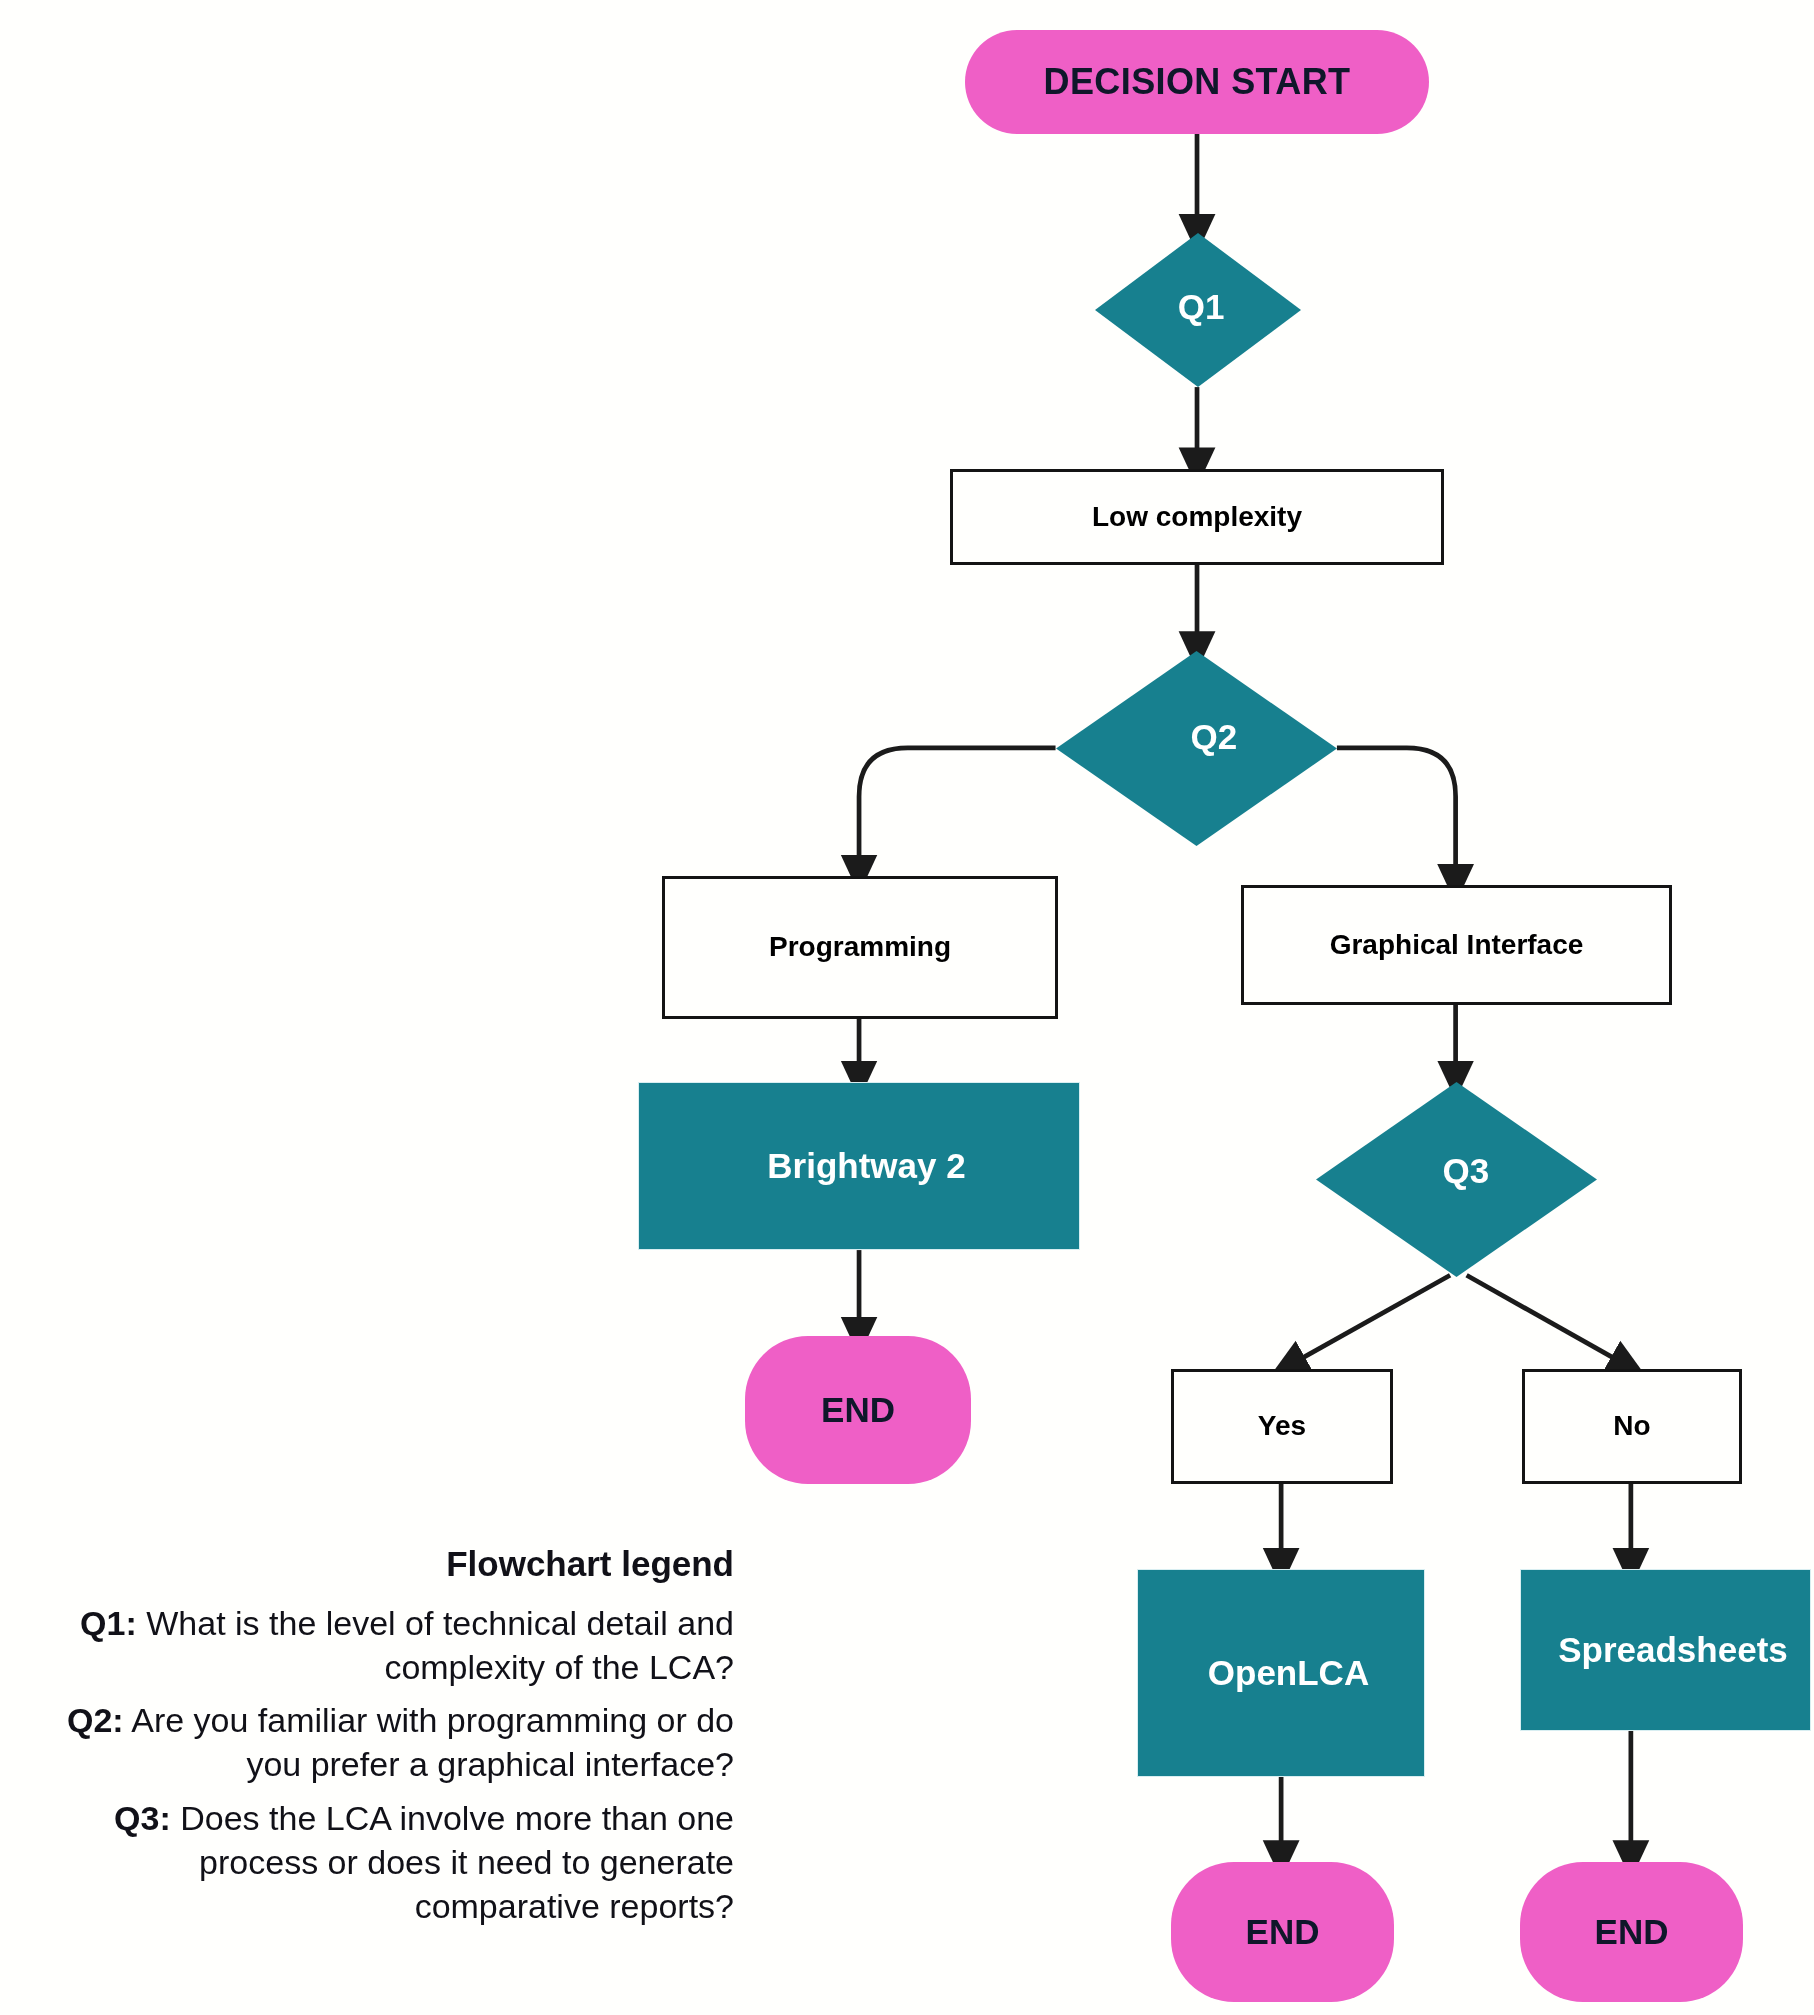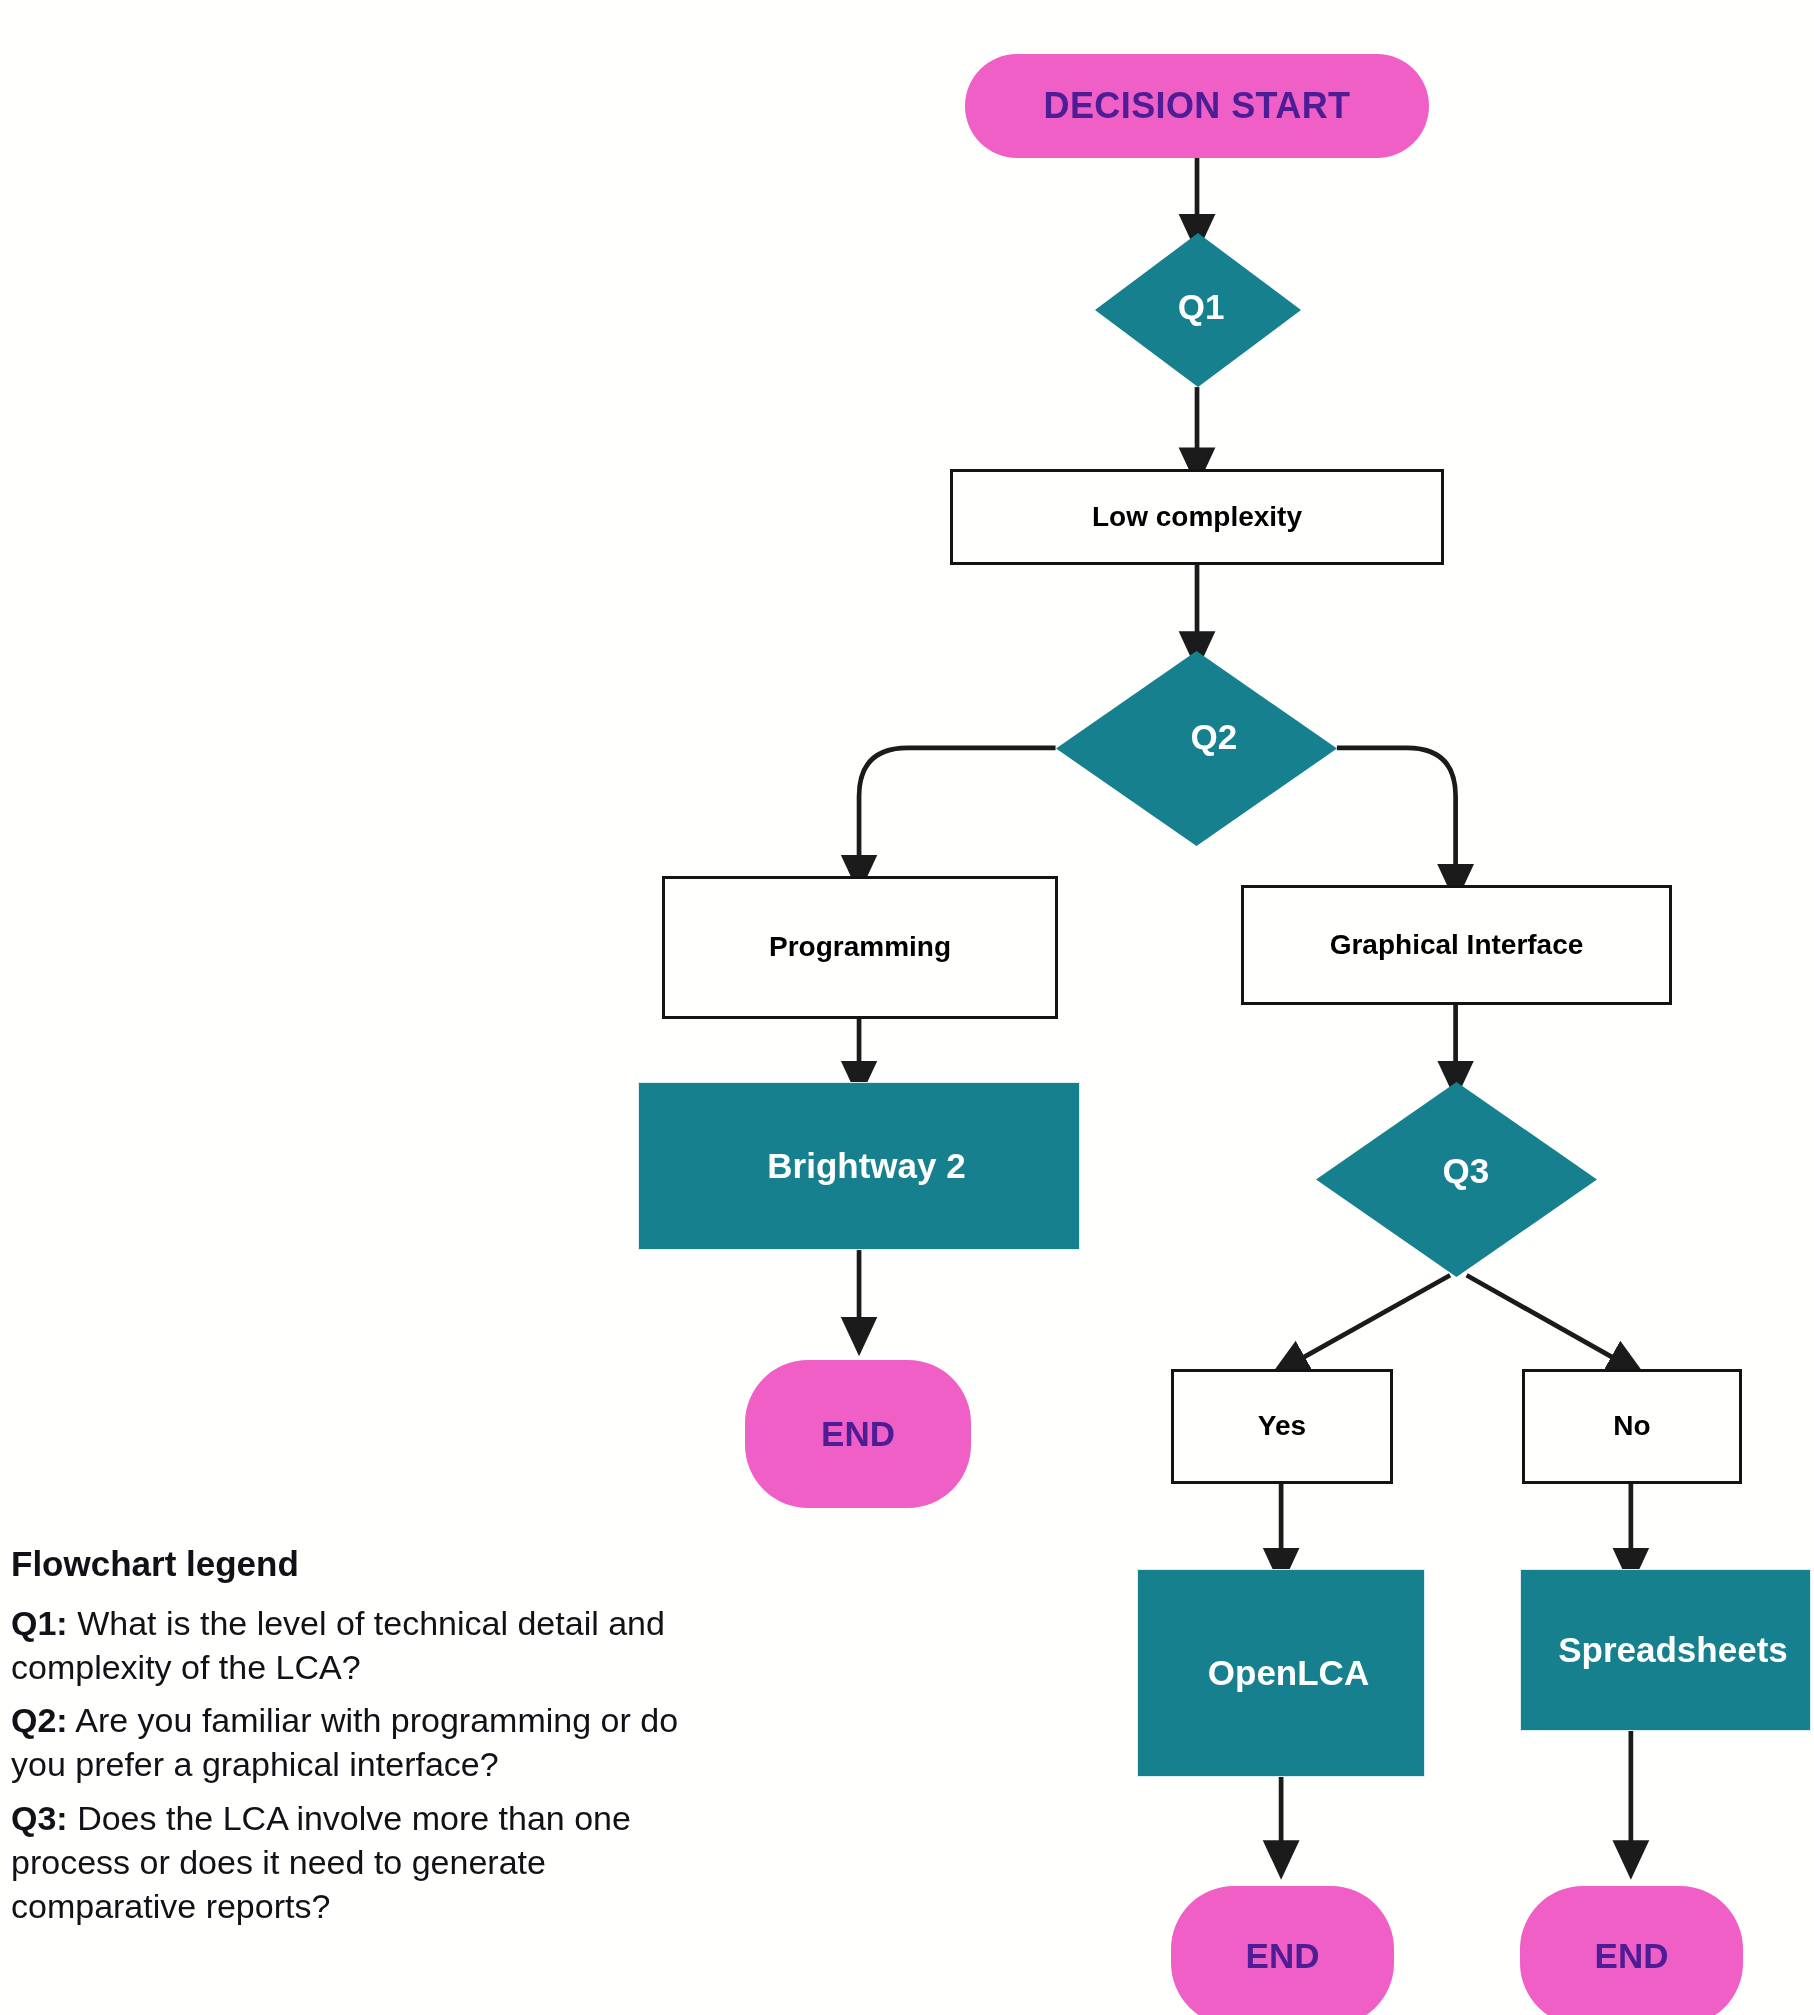--- a/index.html
+++ b/index.html
@@ -20,23 +20,22 @@
     display:flex;align-items:center;justify-content:center;
     text-align:center;
     box-sizing:border-box;
     font-weight:bold;
     line-height:1.1;
   }
 
   
   .pill{
     background:#ef5fc6;
-    color:#4c1d95;
+    color:#0f172a;
     border-radius:49px;
-    margin-top:24px;
   }
   .pill.start{border-radius:55px;font-size:36px;letter-spacing:0.4px;}
   .pill.end{font-size:35px;border-radius:63px;}
 
   
   .diamond{
     background:#17808f;
     color:#ffffff;
     clip-path:polygon(50% 0%,100% 50%,50% 100%,0% 50%);
     font-size:35px;
@@ -61,21 +60,21 @@
     border:1.6px solid #d8eef1;
     font-size:35px;
     padding-left:15px;
   }
 
   
   #legend{
     position:absolute;
     left:11px; top:1541px;
     width:723px;
-    text-align:left;
+    text-align:right;
     color:#111118;
     font-size:34px;
     line-height:1.30;
   }
   #legend .legend-title{
     font-weight:bold;
     font-size:35px;
     margin-bottom:14px;
   }
   #legend .lrow{margin-bottom:9.4px;}

